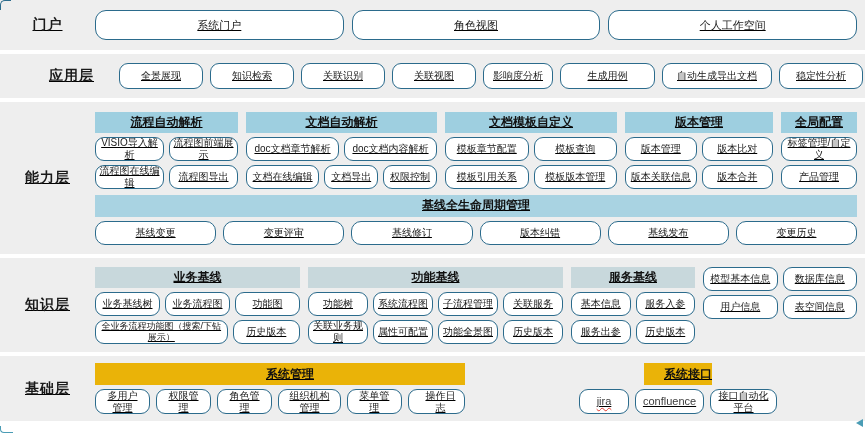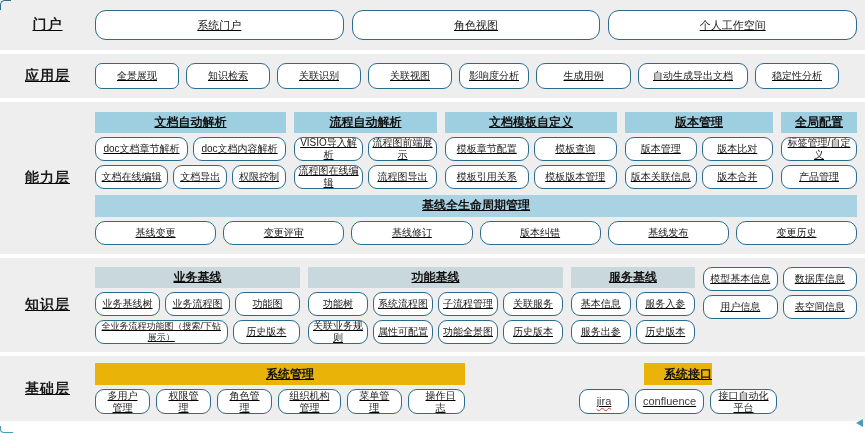--- a/index.html
+++ b/index.html
@@ -125,64 +125,64 @@
     <div class="layer-label">门户</div>
     <div class="layer-body" style="justify-content:center;">
       <div class="portal-row">
         <div class="pill">系统门户</div>
         <div class="pill">角色视图</div>
         <div class="pill">个人工作空间</div>
       </div>
     </div>
   </div>
 
-  <div class="layer" id="layer-application" style="height:44px;">
+  <div class="layer" id="layer-application" style="height:44px;padding-left:24px;">
     <div class="layer-label">应用层</div>
     <div class="layer-body" style="justify-content:center;">
       <div class="app-row">
-        <div class="pill" style="width:84px;border-radius:7px;">全景展现</div>
+        <div class="pill" style="width:84px;">全景展现</div>
         <div class="pill" style="width:84px;">知识检索</div>
         <div class="pill" style="width:84px;">关联识别</div>
         <div class="pill" style="width:84px;">关联视图</div>
         <div class="pill" style="width:70px;">影响度分析</div>
         <div class="pill" style="width:95px;">生成用例</div>
         <div class="pill" style="width:110px;">自动生成导出文档</div>
         <div class="pill" style="width:84px;">稳定性分析</div>
       </div>
     </div>
   </div>
 
   <div class="layer" id="layer-capability" style="height:152px;">
     <div class="layer-label">能力层</div>
     <div class="layer-body" style="justify-content:center;gap:6px;">
 
       <div class="group-row">
 
+        <div class="group" style="flex:0 0 143px;">
+          <div class="group-head blue">流程自动解析</div>
+          <div class="group-line">
+            <div class="pill">VISIO导入解析</div>
+            <div class="pill">流程图前端展示</div>
+          </div>
+          <div class="group-line">
+            <div class="pill">流程图在线编辑</div>
+            <div class="pill">流程图导出</div>
+          </div>
+        </div>
+
         <div class="group" style="flex:0 0 191px;">
           <div class="group-head blue">文档自动解析</div>
           <div class="group-line">
             <div class="pill">doc文档章节解析</div>
             <div class="pill">doc文档内容解析</div>
           </div>
           <div class="group-line">
             <div class="pill" style="flex:1.25 1 0;">文档在线编辑</div>
             <div class="pill" style="flex:0.88 1 0;">文档导出</div>
             <div class="pill" style="flex:0.88 1 0;">权限控制</div>
-          </div>
-        </div>
-
-        <div class="group" style="flex:0 0 143px;">
-          <div class="group-head blue">流程自动解析</div>
-          <div class="group-line">
-            <div class="pill">VISIO导入解析</div>
-            <div class="pill">流程图前端展示</div>
-          </div>
-          <div class="group-line">
-            <div class="pill">流程图在线编辑</div>
-            <div class="pill">流程图导出</div>
           </div>
         </div>
 
         <div class="group" style="flex:0 0 172px;">
           <div class="group-head blue">文档模板自定义</div>
           <div class="group-line">
             <div class="pill">模板章节配置</div>
             <div class="pill">模板查询</div>
           </div>
           <div class="group-line">

